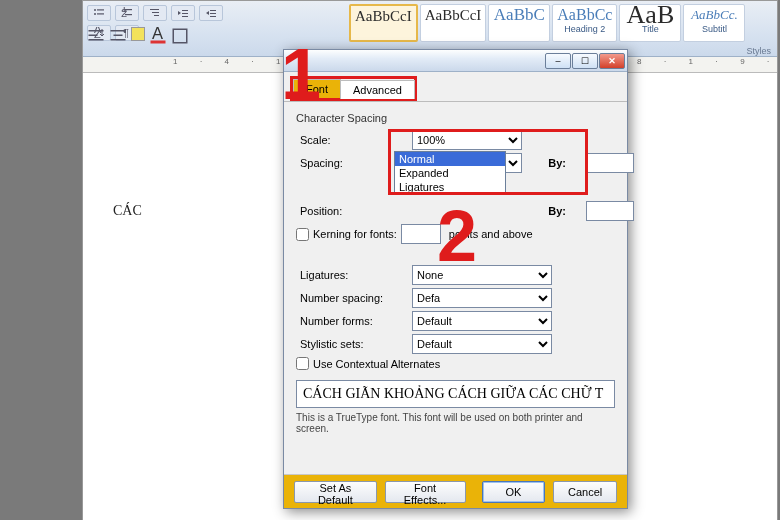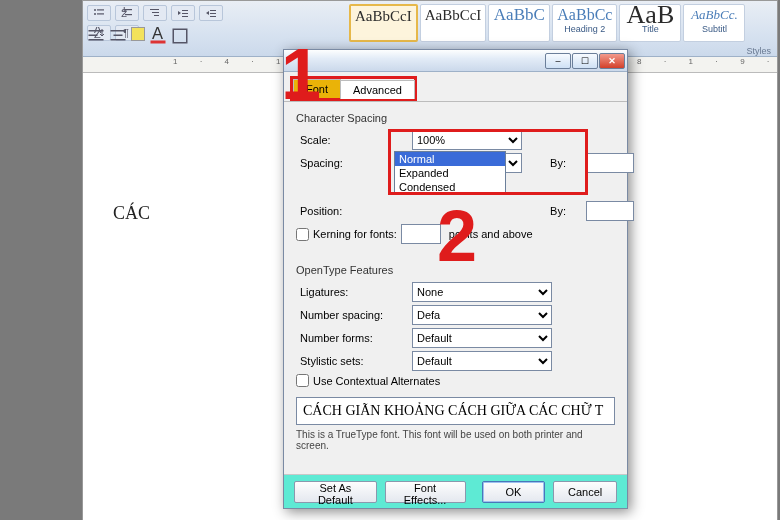--- a/index.html
+++ b/index.html
@@ -15,52 +15,52 @@
   .styles-strip { position:absolute; left:266px; top:2px; height:40px; display:flex; gap:2px; align-items:center; }
   .style-chip { min-width:62px; height:38px; border:1px solid #c3cfe0; background:#fff; text-align:center; padding:1px 4px; border-radius:2px; cursor:pointer; }
   .style-chip.sel { border:2px solid #e6b84a; background:#fdf4dc; }
   .style-chip .sample { font-family: "Times New Roman", serif; font-size:15px; color:#2b2b2b; line-height:18px; }
   .style-chip.huge .sample { font-size:26px; }
   .style-chip.blue .sample { color:#4a7db8; }
   .style-chip .cap { font-size:9px; color:#3a5a85; }
   .styles-label { position:absolute; right:6px; bottom:0; font-size:9px; color:#6a7a92; }
   .ruler { height:16px; background:#f3f3f0; border-bottom:1px solid #bbb; font-size:8px; color:#666; padding-left:90px; letter-spacing:10px; white-space:nowrap; overflow:hidden; }
   .doc { position:relative; height:448px; background:#fff; }
-  .doc-text { position:absolute; left:30px; top:130px; font-family:"Times New Roman",serif; font-size:18px; color:#222; }
+  .doc-text { position:absolute; left:30px; top:130px; font-family:"Times New Roman",serif; font-size:14px; color:#222; }
   
   .dialog { position:absolute; left:200px; top:48px; width:345px; height:460px; background:#f0f0f0; border:1px solid #7a8aa3; box-shadow:3px 3px 12px rgba(0,0,0,.45); }
   .titlebar { height:22px; background:linear-gradient(#fdfefe,#e3ecf7 40%,#cbd9eb); border-bottom:1px solid #9eb1c8; display:flex; justify-content:flex-end; align-items:center; padding-right:2px; gap:1px; }
   .win-btn { width:26px; height:16px; border:1px solid #6b7f9a; border-radius:2px; display:flex;align-items:center;justify-content:center; cursor:pointer; font-size:9px; }
   .win-min { background:linear-gradient(#f7fbff,#cfe1f5); }
   .win-max { background:linear-gradient(#f7fbff,#cfe1f5); }
   .win-close { background:linear-gradient(#f29a8c,#d3402a); color:#fff; font-weight:bold; }
   .tabs { display:flex; border-bottom:1px solid #bcbcbc; padding:4px 6px 0 6px; gap:0; }
   .tab { padding:3px 12px; border:1px solid #bcbcbc; border-bottom:none; background:#eab308; cursor:pointer; margin-right:-1px; }
   .tab.active { background:#fff; position:relative; top:1px; }
   .tabs-redbox { border:3px solid #df1c1c; padding:0; }
   .body { padding:8px 12px; background:#f0f0f0; position:relative; height:396px; }
   fieldset.flat { border:none; margin-bottom:10px; }
   .section-title { font-size:11px; color:#333; margin:2px 0 6px 0; }
   .row { display:flex; align-items:center; margin:3px 4px; gap:20px; position:relative; }
   .row label { width:92px; text-align:left; }
   select.combo, input.txt { border:1px solid #7a8aa3; background:#fff; height:20px; font-size:11px; }
   select.combo { width:110px; }
   .combo-wide { width:140px !important; }
   .spin { width:48px; height:20px; border:1px solid #7a8aa3; background:#fff; display:inline-flex; align-items:center; padding:0 3px; }
-  .by-label { width:24px; text-align:right; }
+  .by-label { width:24px; text-align:right;font-weight:bold; }
   .chk { display:flex; align-items:center; gap:4px; margin-top:2px; }
   .chk input { width:13px; height:13px; }
   
   .dropdown-open { position:absolute; left:110px; top:49px; width:112px; border:1px solid #6b7f9a; background:#fff; z-index:5; }
   .dropdown-open .opt { padding:1px 4px; cursor:pointer; }
   .dropdown-open .opt.sel { background:#3a6bd8; color:#fff; }
   .dd-redbox { position:absolute; left:104px; top:27px; width:200px; height:66px; border:3px solid #df1c1c; z-index:6; pointer-events:none; }
   .preview-box { border:1px solid #7a8aa3; background:#fff; height:28px; display:flex; align-items:center; padding:0 6px; font-family:"Times New Roman",serif; font-size:14px; overflow:hidden; white-space:nowrap; }
   .preview-caption { font-size:10px; color:#444; margin-top:4px; }
-  .btnbar { position:absolute; left:0; right:0; bottom:0; height:34px; border-top:1px solid #c8c8c8; background:#5eead4; display:flex; align-items:center; padding:0 10px; gap:8px; }
+  .btnbar { position:absolute; left:0; right:0; bottom:0; height:34px; border-top:1px solid #c8c8c8; background:#eab308; display:flex; align-items:center; padding:0 10px; gap:8px; }
   .btn { height:22px; padding:0 10px; border:1px solid #8a98ad; background:linear-gradient(#fdfdfd,#e4e8ef); cursor:pointer; border-radius:2px; font-size:11px; }
   .btn.primary { border-color:#4a76b8; box-shadow:0 0 0 1px #9cc1f0 inset; }
   .spacer { flex:1; }
   
   .anno { position:absolute; font-family:Arial,sans-serif; font-weight:bold; color:#df1c1c; pointer-events:none; }
   .anno1 { left:198px; top:32px; font-size:72px; }
   .anno2 { left:354px; top:194px; font-size:72px; }
 </style>
 </head>
 <body>
@@ -202,40 +202,39 @@
         <div class="row">
           <label><span>Spacing:</span></label>
           <select class="combo"><option>Normal</option></select>
           <span class="by-label">By:</span>
           <span class="spin"></span>
         </div>
 
         <div class="dropdown-open">
           <div class="opt sel">Normal</div>
           <div class="opt">Expanded</div>
-          <div class="opt">Condensed</div>
+          <div class="opt">Ligatures</div>
         </div>
 
         <div class="row" style="margin-top:28px">
           <label><span>Position:</span></label>
           <span style="width:110px"></span>
           <span class="by-label">By:</span>
           <span class="spin"></span>
         </div>
 
         <div class="chk">
           <input type="checkbox" style="">
           <span>Kerning for fonts:</span>
           <span class="spin" style="width:40px"></span>
           <span style="margin-left:4px">points and above</span>
         </div>
       </fieldset>
 
       <fieldset class="flat" style="margin-top:18px">
-        <div class="section-title">OpenType Features</div>
         <div class="row">
             <label>Ligatures:</label>
             <select class="combo combo-wide"><option>None</option></select>
           </div>
         <div class="row">
             <label>Number spacing:</label>
             <select class="combo combo-wide"><option>Defa</option></select>
           </div>
         <div class="row">
             <label>Number forms:</label>

